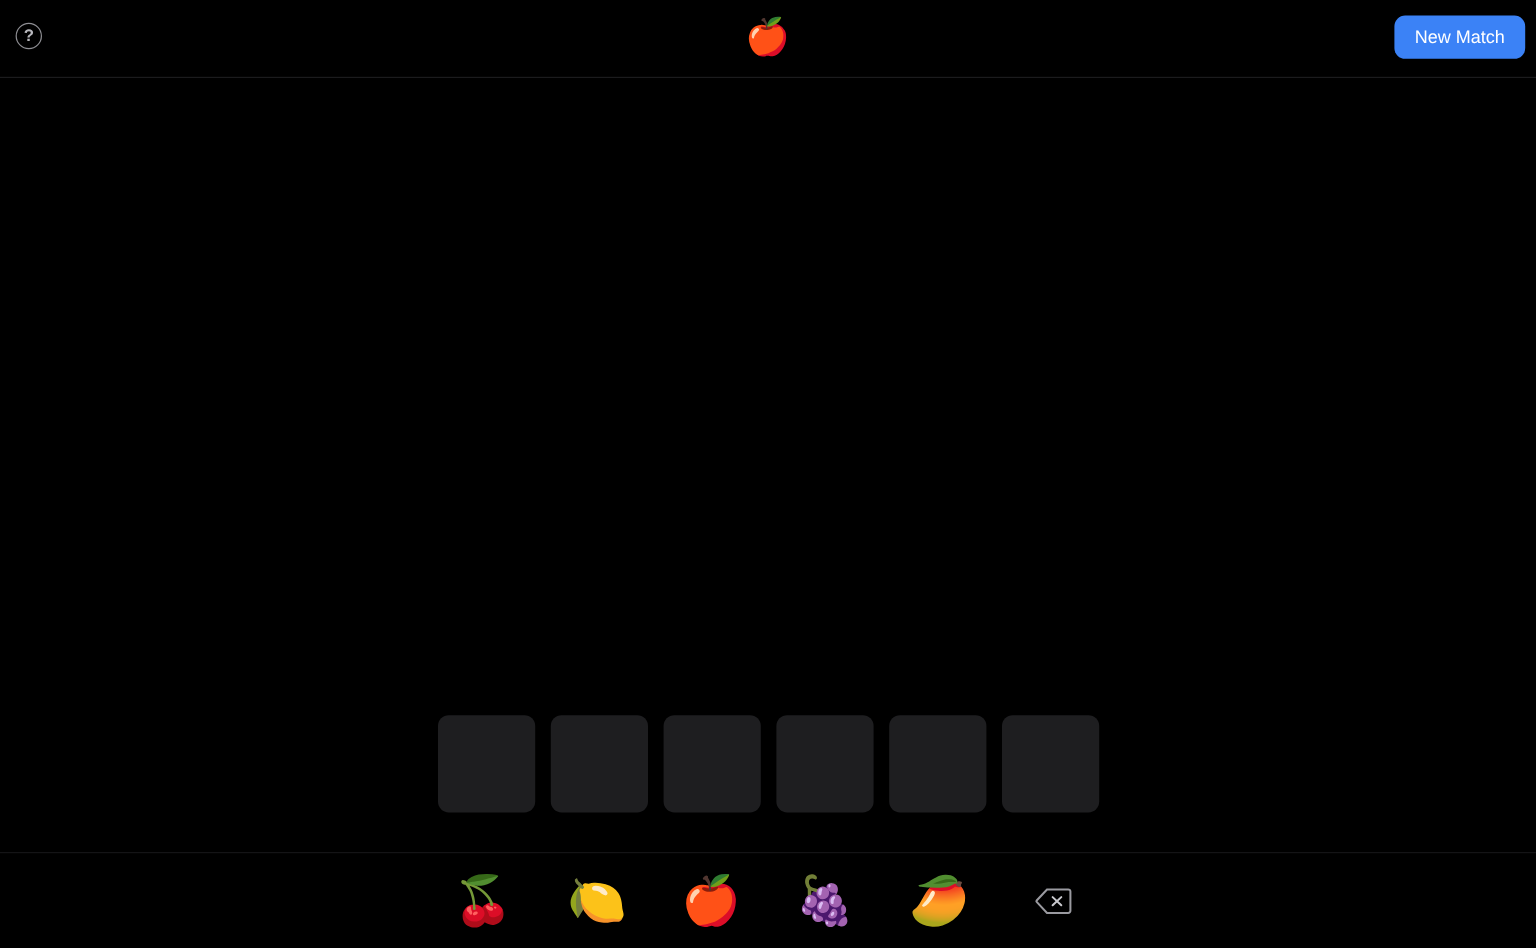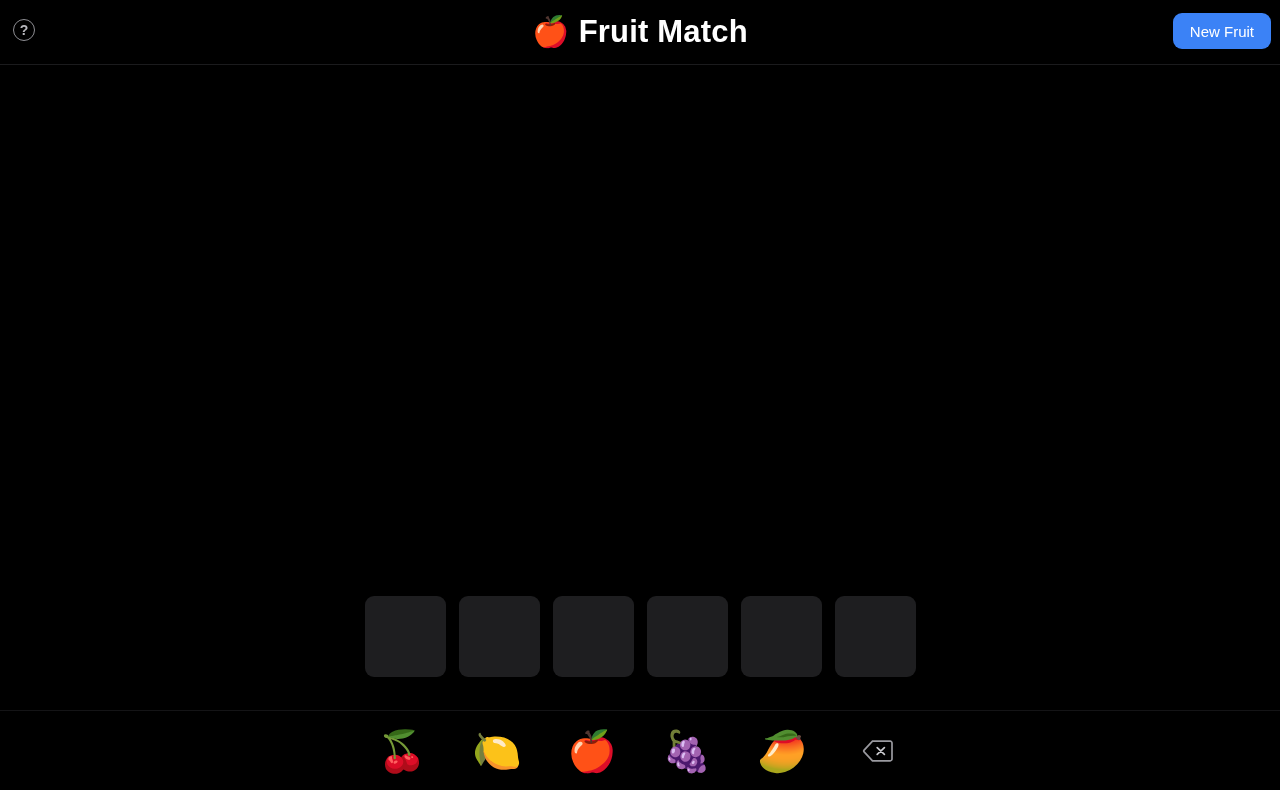--- a/index.html
+++ b/index.html
@@ -166,24 +166,23 @@
 <body>
 
 <div id="app-header">
 
   <div id="help-button">
     <span class="qmark">?</span>
   </div>
 
   <div id="app-title">
     <span class="title-emoji">🍎</span>
-    <span>Fruit Match</span>
   </div>
 
-  <button id="new-game-button">New Fruit</button>
+  <button id="new-game-button">New Match</button>
 
 </div>
 
 <div id="game-board">
   <div class="guess-row" id="guess-row">
       <div class="tile"></div>
       <div class="tile"></div>
       <div class="tile"></div>
       <div class="tile"></div>
       <div class="tile"></div>

